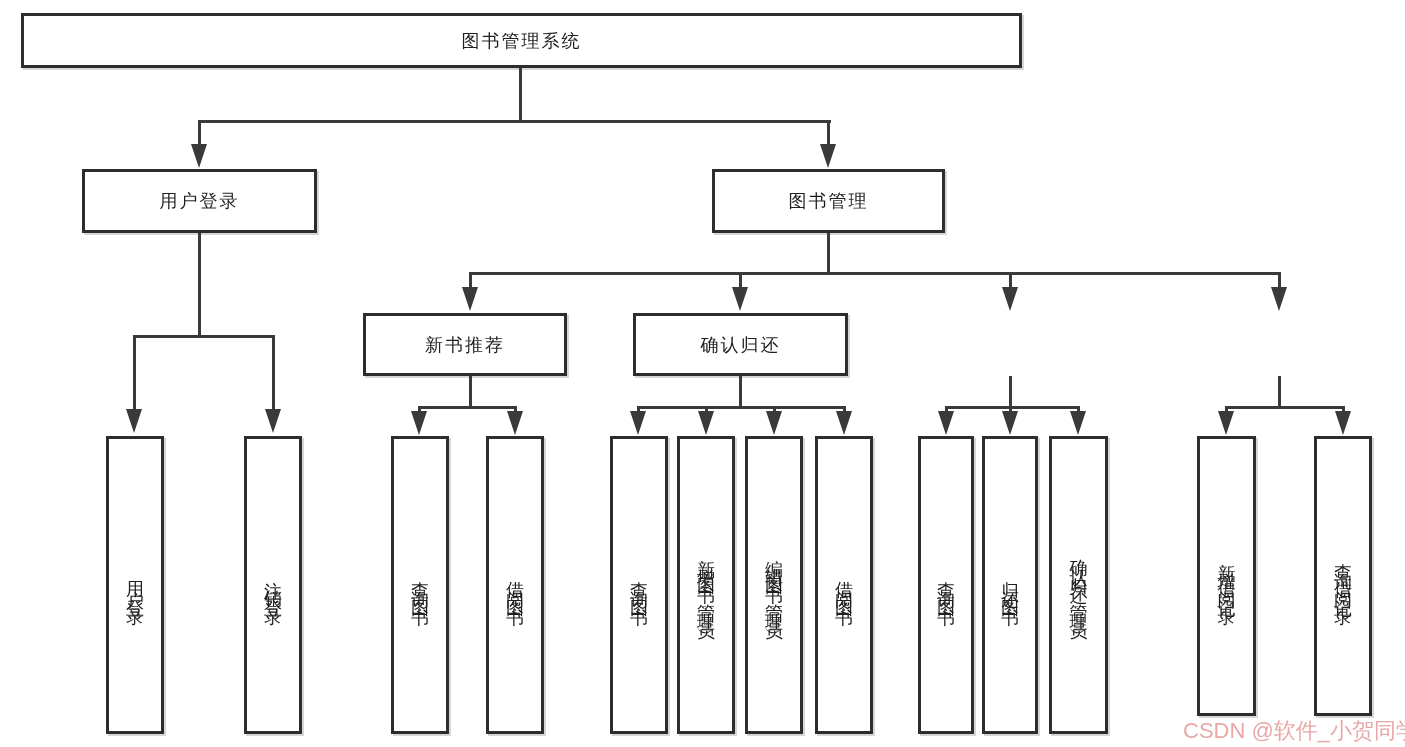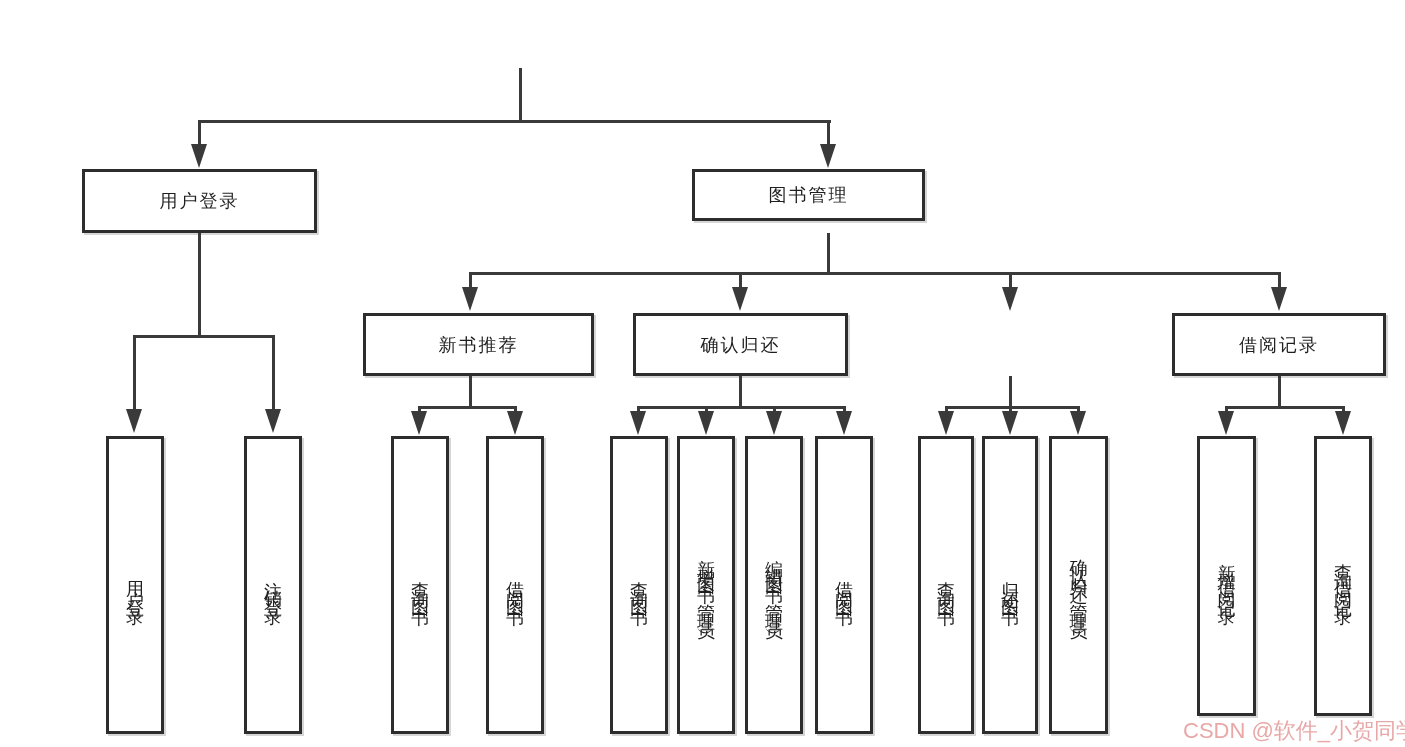--- a/index.html
+++ b/index.html
@@ -32,52 +32,52 @@
     font-size:22px;color:#e8a8a8;
     text-shadow:1px 1px 0 rgba(255,255,255,0.7);
     white-space:nowrap;
   }
 </style>
 </head>
 <body>
 
 <div id="stage">
 
+  <div class="hbox" style="left:21px;top:13px;width:1001px;height:55px">图书管理系统</div>
 
   <div class="vl" style="left:519px;top:68px;height:54px"></div>
   <div class="hl" style="left:198px;top:120px;width:633px"></div>
   <div class="vl" style="left:198px;top:120px;height:28px"></div>
   <div class="arr" style="left:191px;top:144px"></div>
   <div class="vl" style="left:827px;top:120px;height:28px"></div>
   <div class="arr" style="left:820px;top:144px"></div>
 
   <div class="hbox" style="left:82px;top:169px;width:235px;height:64px">用户登录</div>
-  <div class="hbox" style="left:692px;top:169px;width:233px;height:52px">图书管理</div>
+  <div class="hbox" style="left:712px;top:169px;width:233px;height:64px">图书管理</div>
 
   <div class="vl" style="left:198px;top:233px;height:104px"></div>
   <div class="hl" style="left:133px;top:335px;width:142px"></div>
   <div class="vl" style="left:133px;top:335px;height:76px"></div>
   <div class="arr" style="left:126px;top:409px"></div>
   <div class="vl" style="left:272px;top:335px;height:76px"></div>
   <div class="arr" style="left:265px;top:409px"></div>
 
   <div class="vl" style="left:827px;top:233px;height:42px"></div>
   <div class="hl" style="left:469px;top:272px;width:812px"></div>
   <div class="vl" style="left:469px;top:272px;height:18px"></div>
   <div class="arr" style="left:462px;top:287px"></div>
   <div class="vl" style="left:739px;top:272px;height:18px"></div>
   <div class="arr" style="left:732px;top:287px"></div>
   <div class="vl" style="left:1009px;top:272px;height:18px"></div>
   <div class="arr" style="left:1002px;top:287px"></div>
   <div class="vl" style="left:1278px;top:272px;height:18px"></div>
   <div class="arr" style="left:1271px;top:287px"></div>
 
-  <div class="hbox" style="left:363px;top:313px;width:231px;height:63px">新书推荐</div>
+  <div class="hbox" style="left:363px;top:313px;width:204px;height:63px">新书推荐</div>
   <div class="hbox" style="left:633px;top:313px;width:215px;height:63px">确认归还</div>
-  <div class="hbox" style="left:1172px;top:313px;width:214px;height:63px">借阅记录</div>
 
   <div class="vl" style="left:469px;top:376px;height:32px"></div>
   <div class="hl" style="left:418px;top:406px;width:99px"></div>
   <div class="vl" style="left:418px;top:406px;height:8px"></div>
   <div class="arr" style="left:411px;top:411px"></div>
   <div class="vl" style="left:514px;top:406px;height:8px"></div>
   <div class="arr" style="left:507px;top:411px"></div>
 
   <div class="vl" style="left:739px;top:376px;height:32px"></div>
   <div class="hl" style="left:637px;top:406px;width:208px"></div>

